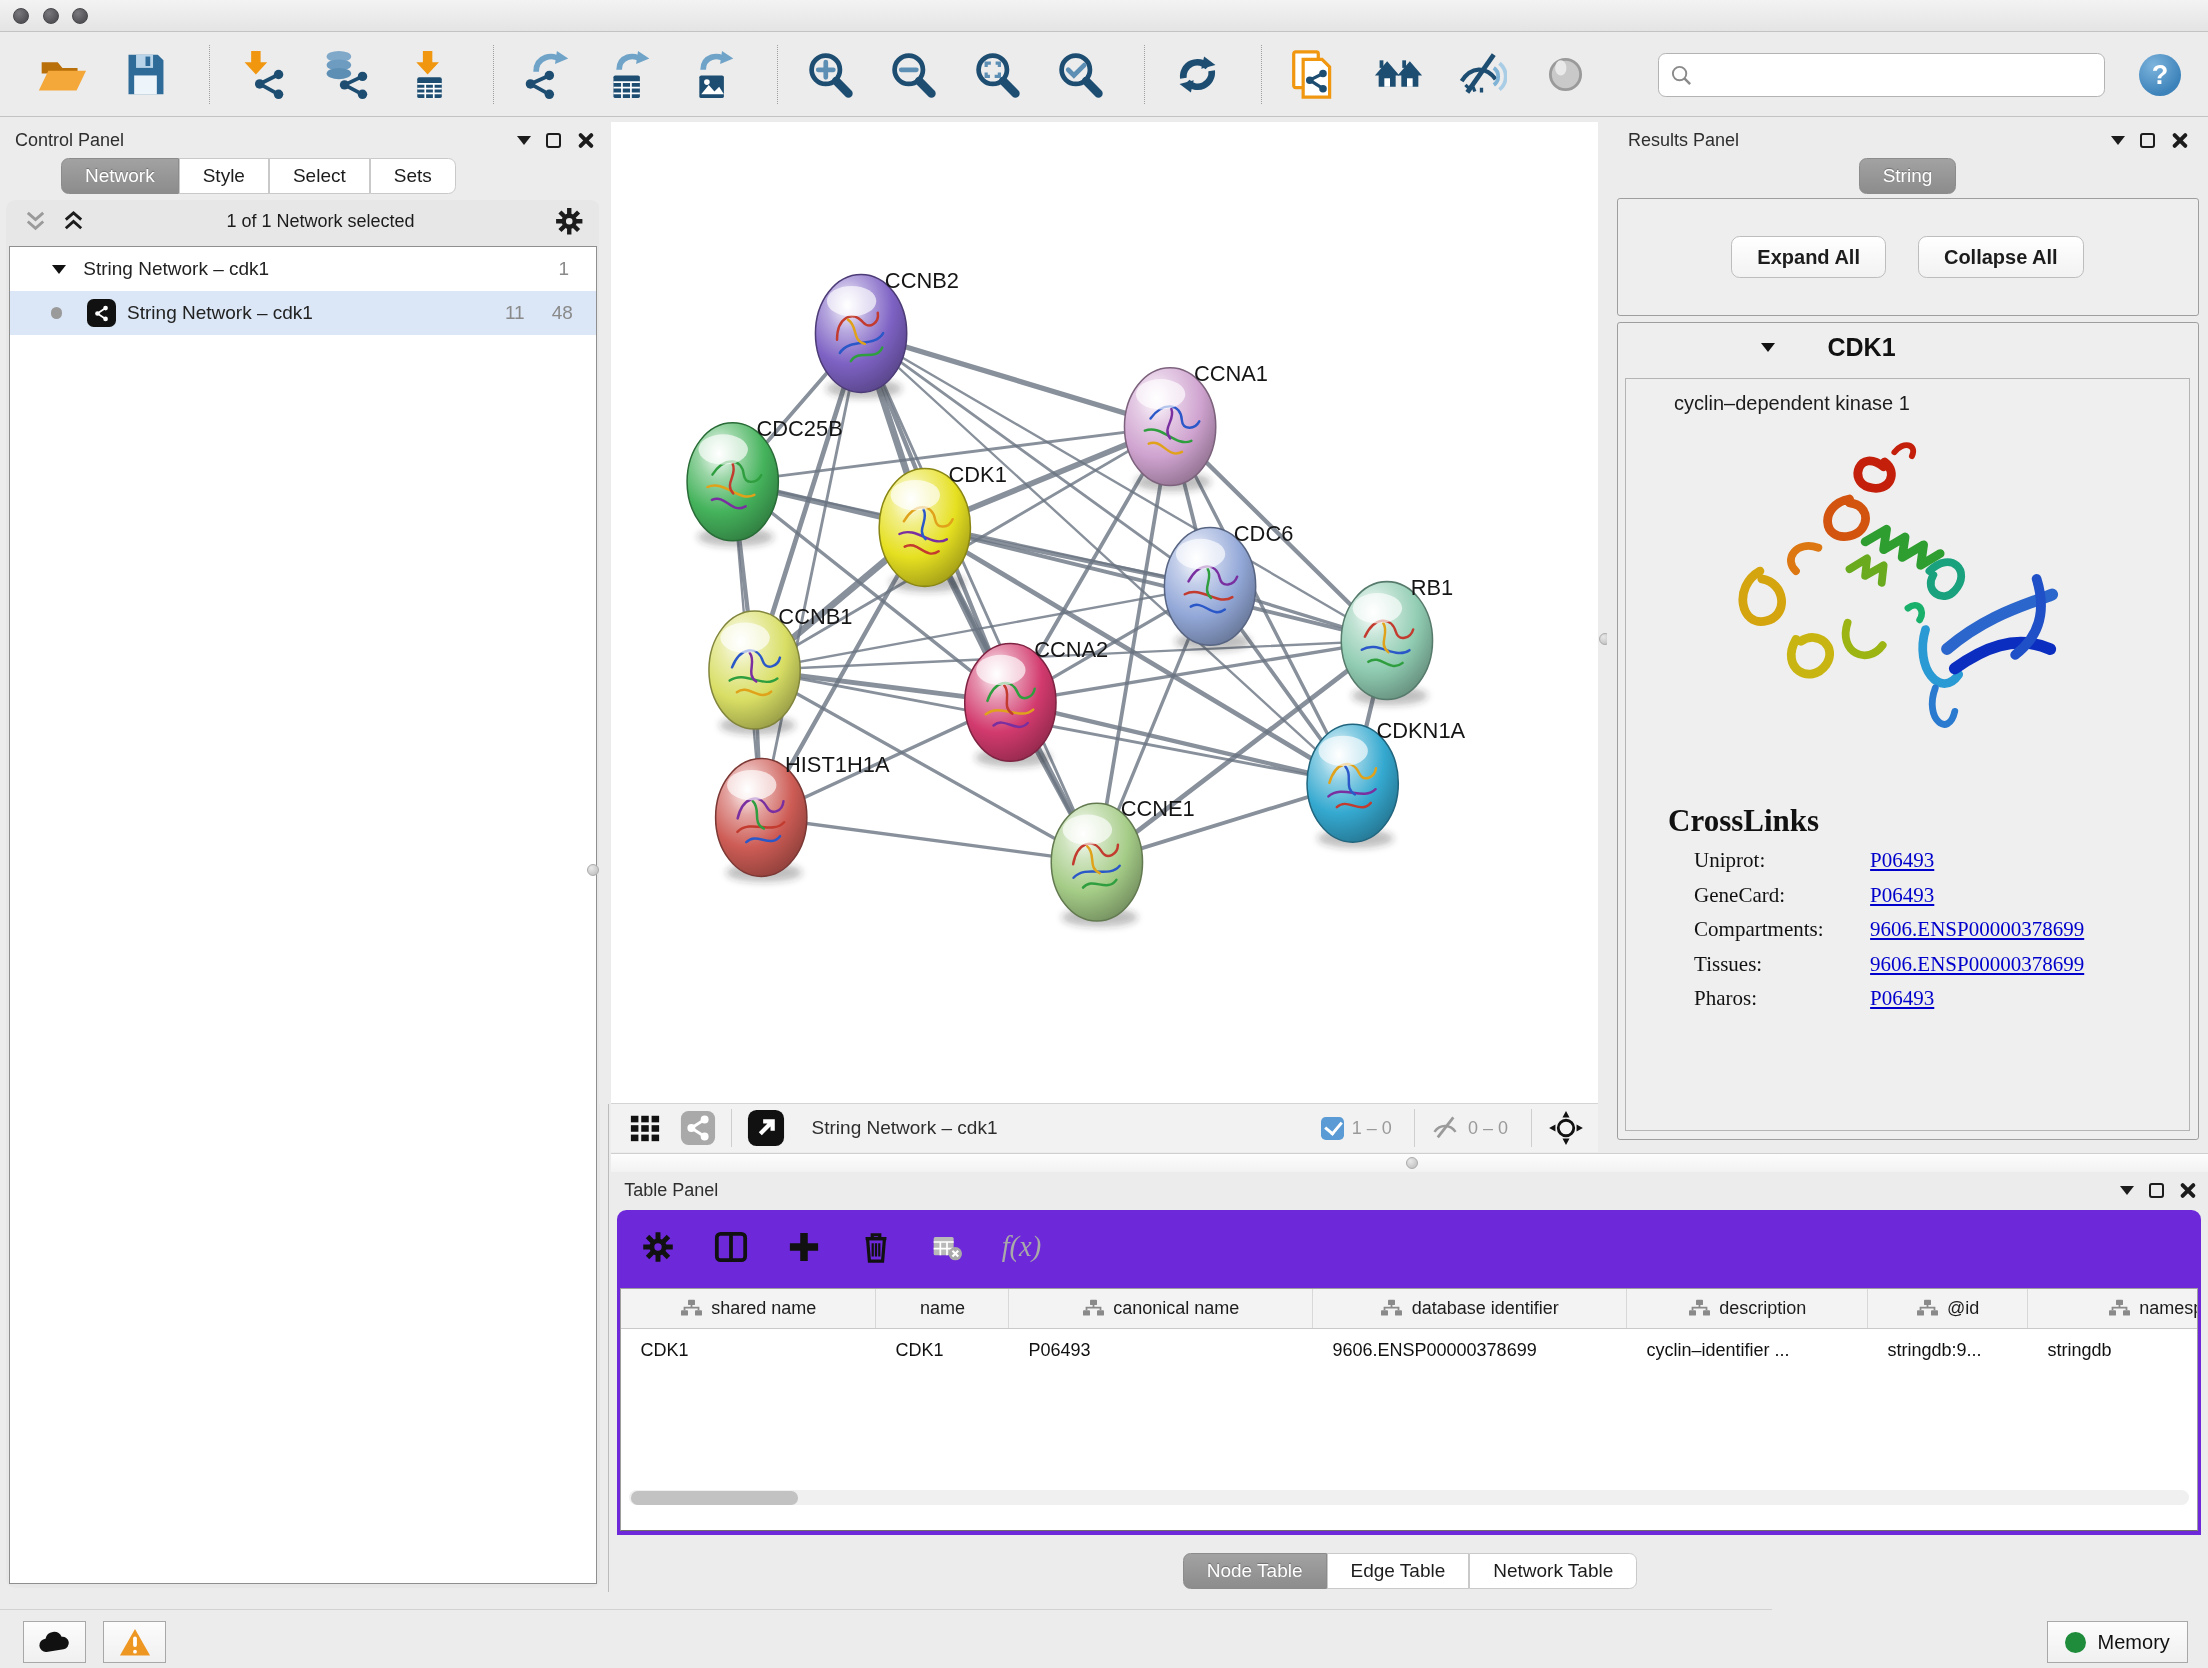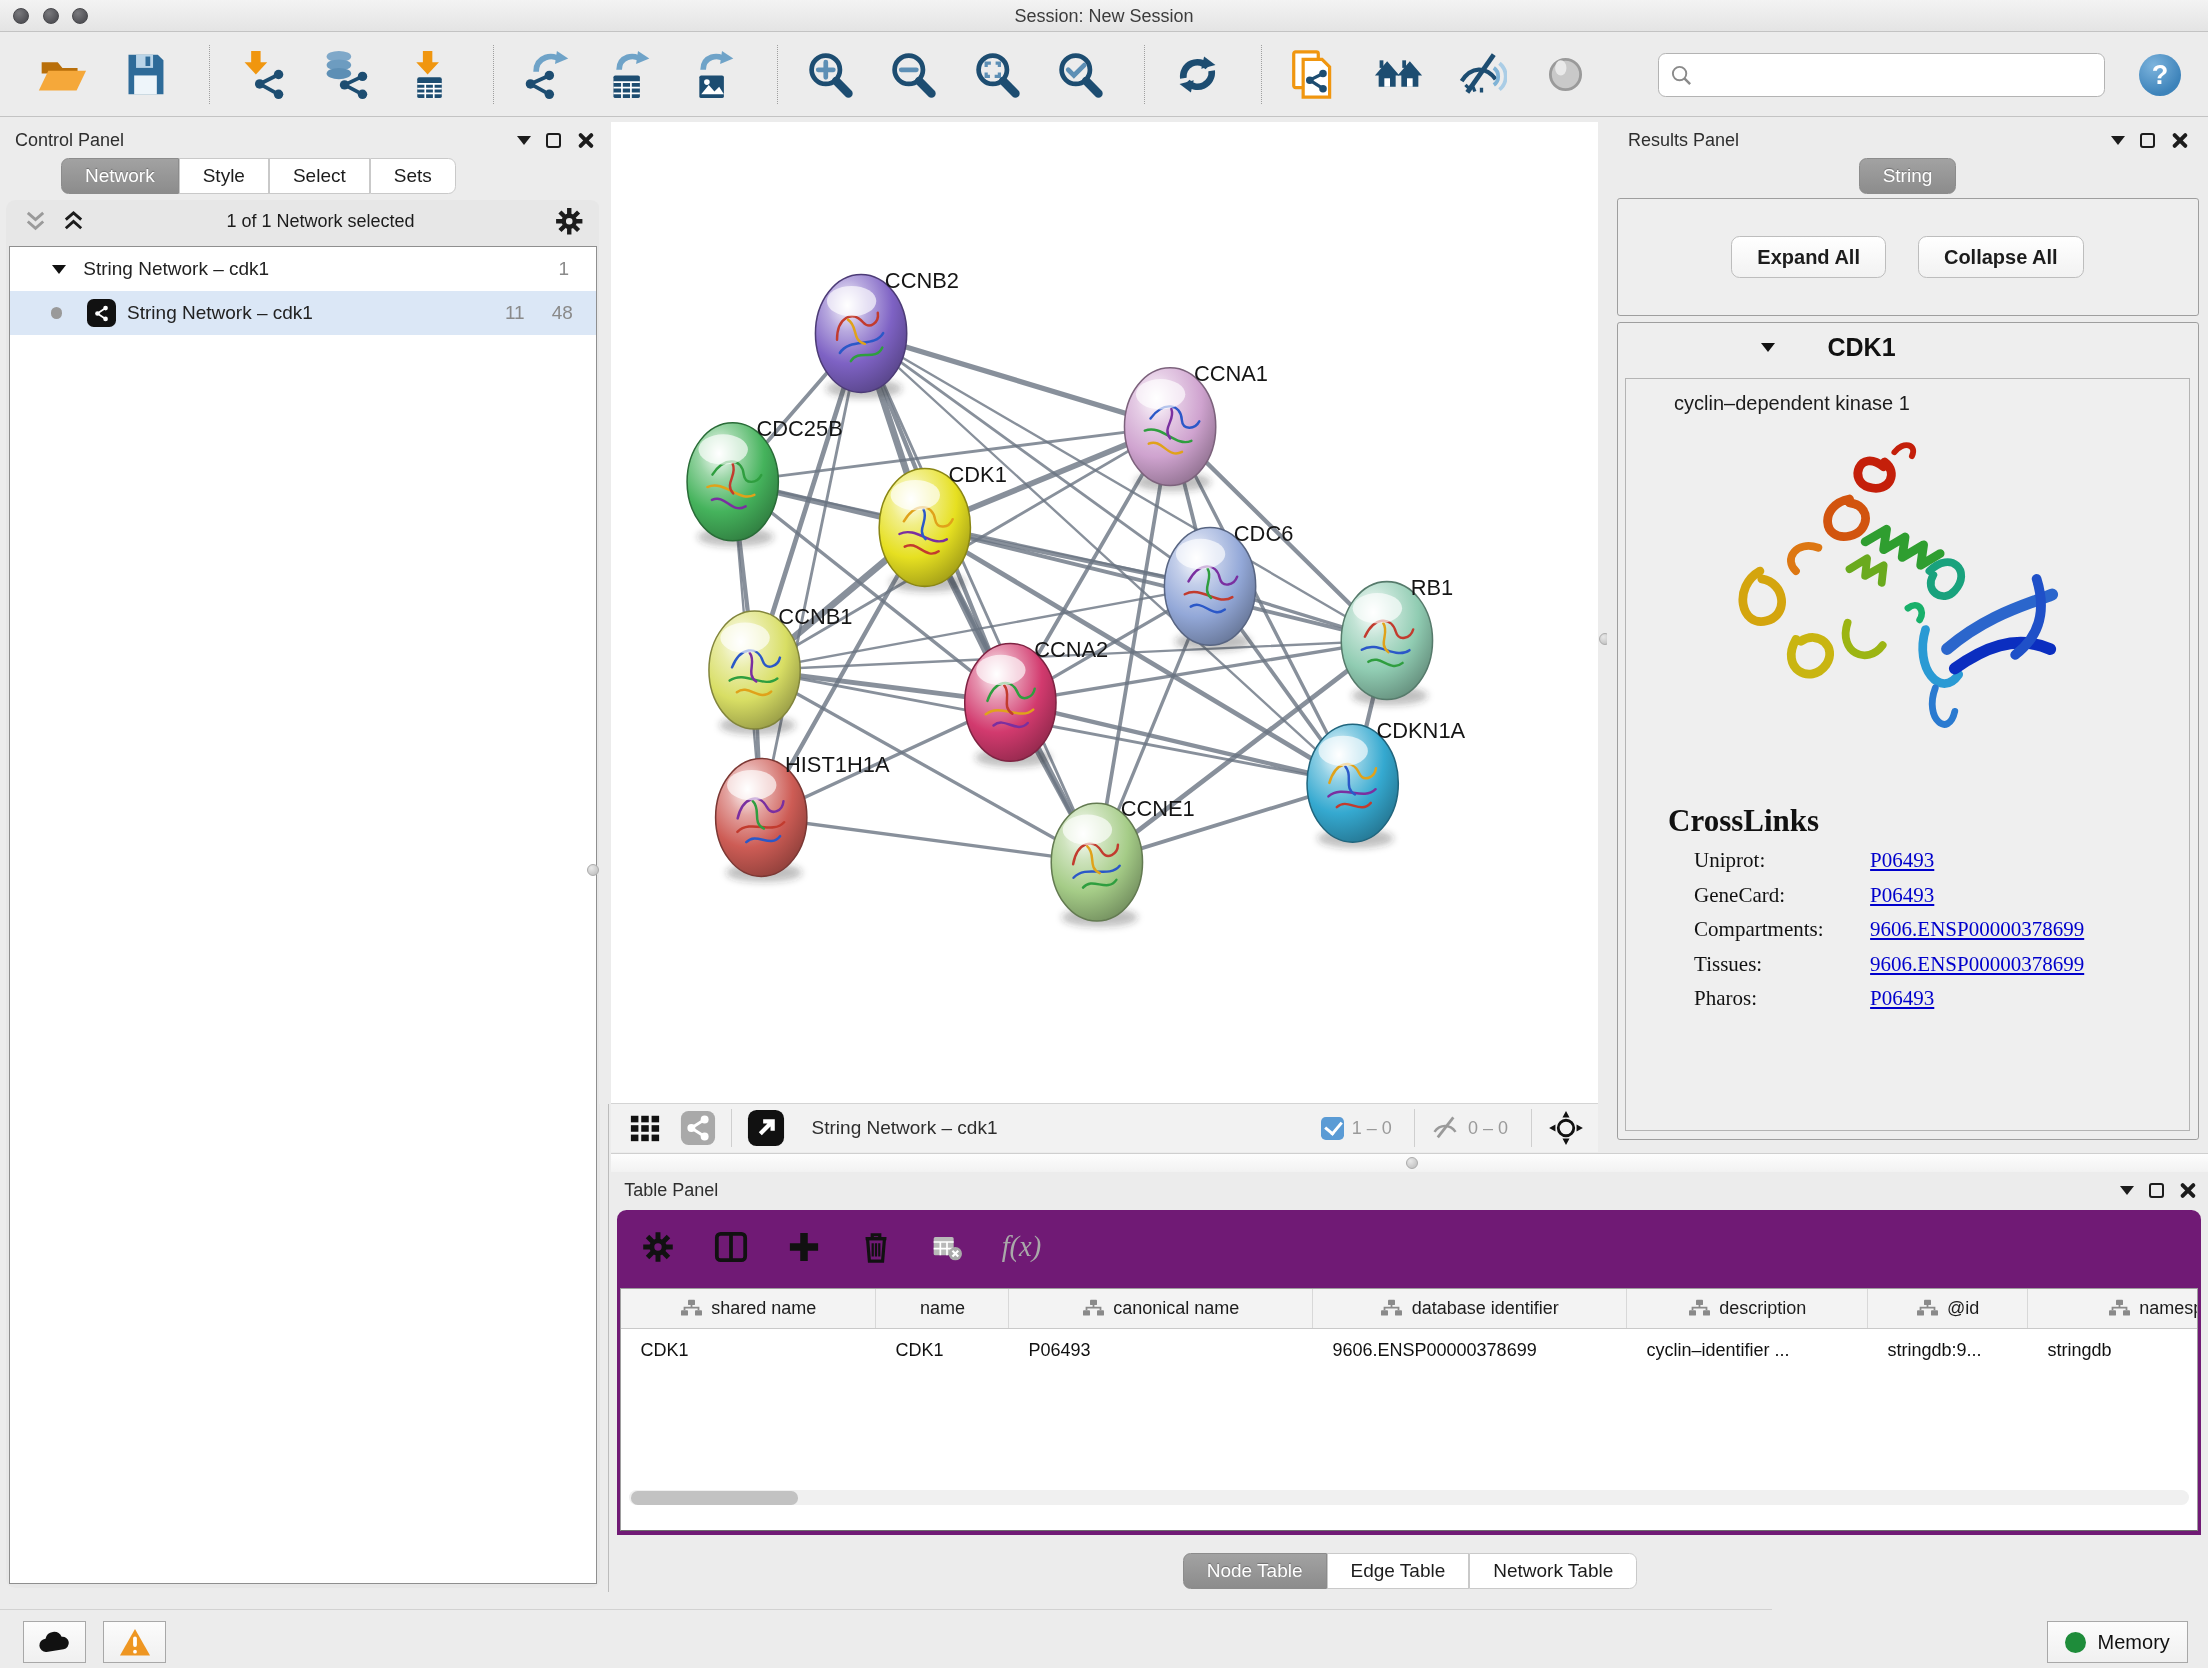--- a/index.html
+++ b/index.html
@@ -93,21 +93,21 @@
   .rinner { position:absolute; left:7.6px; right:7.6px; top:55px; bottom:7.6px; border:1px solid #b4b4b4; background:#efefef; overflow:hidden; }
   .rdesc { font-size:20px; color:#1c1c1c; padding:13.3px 0 0 48px; }
   .xl-title { font-family:"Liberation Serif",serif; font-weight:bold; font-size:31px; color:#111; padding-left:42px; }
   .xl-row { display:flex; font-family:"Liberation Serif",serif; font-size:21px; padding:9.5px 0 0 68px; }
   .xl-label { width:176px; color:#111; }
   .xl-link { color:#0000cc; text-decoration:underline; }
 
   
   .tpanel { position:absolute; left:611px; top:1172px; width:1598px; height:426px; background:#ececec; }
   .tpanel .phead { padding:0 13.3px; height:36px; }
-  .tp-body { position:absolute; left:5.7px; right:7.6px; top:38px; bottom:63px; background:#701a75; border-radius:9.5px 9.5px 0 0; }
+  .tp-body { position:absolute; left:5.7px; right:7.6px; top:38px; bottom:63px; background:#6d28d9; border-radius:9.5px 9.5px 0 0; }
   .tp-toolbar { height:74px; display:flex; align-items:center; gap:40px; padding-left:25px; }
   .tbl { position:absolute; left:3.8px; right:3.8px; top:78px; bottom:3.8px; background:#fff;
     border:1px solid #9e9e9e; border-bottom:1.9px solid #6e6e6e; overflow:hidden; }
   .thead { display:flex; height:40px; background:#f3f3f3; border-bottom:1px solid #c9c9c9; }
   .th { display:flex; align-items:center; justify-content:center; gap:9.5px; font-size:18px; color:#1c1c1c;
     border-right:1px solid #d8d8d8; flex-shrink:0; }
   .trow { display:flex; height:42px; }
   .td { display:flex; align-items:center; font-size:18px; color:#111; padding-left:19px; flex-shrink:0;
     white-space:nowrap; overflow:hidden; }
   .hscroll { position:absolute; left:7.6px; right:7.6px; bottom:25px; height:15px; background:#f0f0f0; border-radius:7.6px; }
@@ -126,21 +126,20 @@
 </style>
 </head>
 <body>
 
 <div class="titlebar">
   <div class="traffic">
     <span class="tl"></span>
     <span class="tl"></span>
     <span class="tl"></span>
   </div>
-  <div class="wintitle">Session: New Session</div>
 </div>
 
 <div class="toolbar">
   <button class="tbtn">
     <svg viewBox="0 0 54 54">
       <path d="M6 14 h17 l5 6 h16 v6 H6z" fill="#b96f0a"></path>
       <path d="M3 44 L13 23 h40 L43 44z" fill="#f5a83a"></path>
     </svg>
   </button>
   <button class="tbtn">

